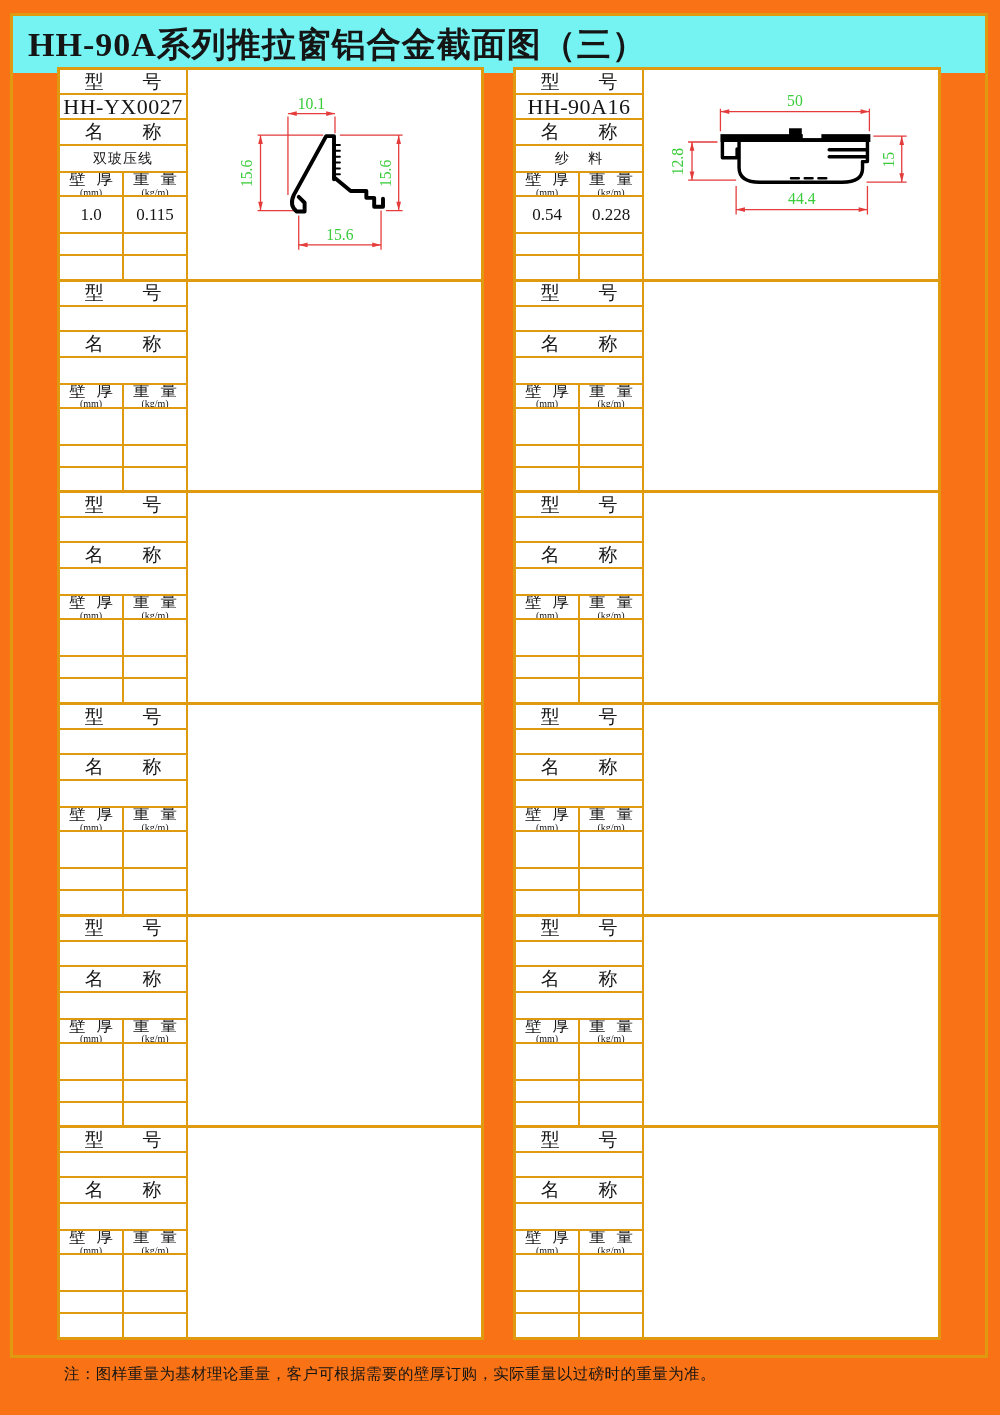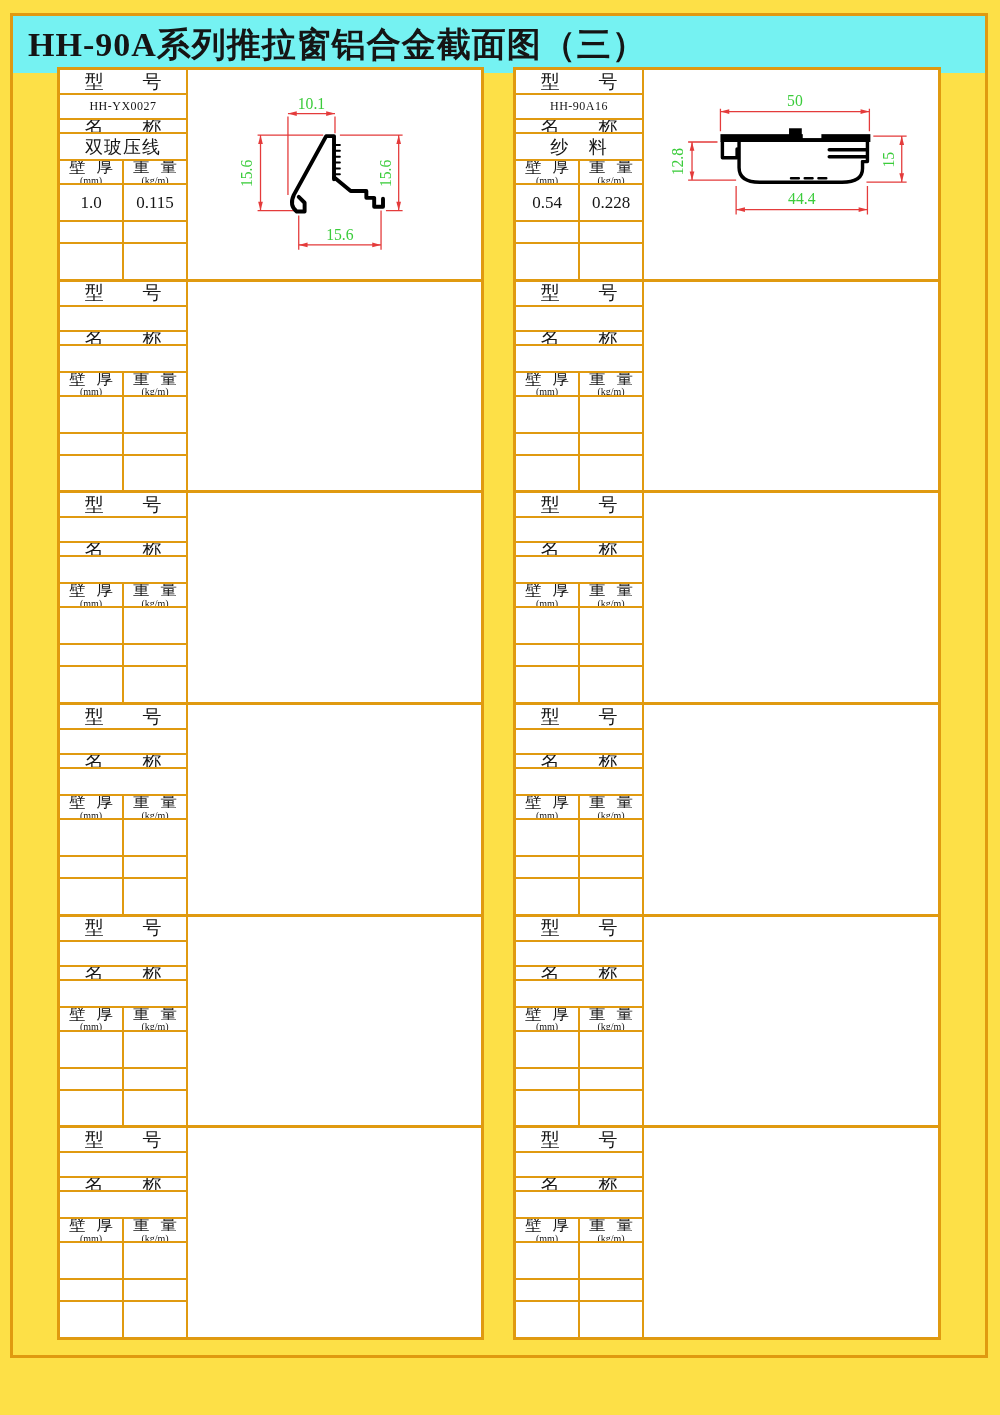--- a/index.html
+++ b/index.html
@@ -4,49 +4,49 @@
 <style>
   :root{
     --bd:#e09a10;
     --cyan:#75f2f2;
     --red:#e43b3b;
     --green:#3bcc3b;
     --ink:#151515;
   }
   *{box-sizing:border-box;margin:0;padding:0}
   body{background:#ffffff}
-  .page{position:relative;width:1000px;height:1415px;background:#fde047;overflow:hidden;
+  .page{position:relative;width:1000px;height:1415px;background:#f97316;overflow:hidden;
         font-family:"Liberation Serif","DejaVu Serif",serif;color:var(--ink)}
   .frame{position:absolute;left:10px;top:13px;width:978px;height:1345px;border:3px solid var(--bd)}
   .titlebar{position:absolute;left:0;top:0;width:100%;height:57px;background:var(--cyan);
             display:flex;align-items:center;padding-left:15px}
   .title{font-size:34px;font-weight:bold;letter-spacing:1px;white-space:nowrap}
 
   .tbl{position:absolute;top:67px;display:flex;flex-direction:column;border:3px solid var(--bd);background:#fff}
   .tbl-left{left:57px;width:427px;height:1273px}
   .tbl-right{left:513px;width:428px;height:1273px}
 
   .block{flex:1 1 0;min-height:0;display:flex;border-top:3px solid var(--bd)}
   .block:first-child{border-top:none}
   .info{width:128px;flex:0 0 128px;border-right:2.5px solid var(--bd);display:flex;flex-direction:column}
   .draw{flex:1 1 auto;position:relative}
   svg.prof{position:absolute;inset:0;width:100%;height:100%;display:block}
   .prof text{font-family:"Liberation Serif","DejaVu Serif",serif}
 
   .r{border-bottom:2px solid var(--bd);display:flex;align-items:center;justify-content:center;
      text-align:center;overflow:hidden}
-  .h1{height:25px}.h2{height:25px}.h3{height:14px}.h4{height:27px}.h5{height:24px}
+  .h1{height:25px}.h2{height:25px}.h3{height:26px}.h4{height:27px}.h5{height:24px}
   .h6{height:37px}.h7{height:22px}
   .rlast{flex:1 1 auto;border-bottom:none}
   .two{padding:0;align-items:stretch}
   .two .c{flex:1 1 0;display:flex;flex-direction:column;align-items:center;justify-content:center;font-size:17px}
   .two .c:first-child{border-right:2px solid var(--bd)}
   .lbl{font-size:19px;word-spacing:34px}
-  .val{font-size:12px;letter-spacing:.5px}
-  .cn{font-size:18px;word-spacing:14px;letter-spacing:1px}
+  .val{font-size:22px;letter-spacing:.5px}
+  .cn{font-size:14px;word-spacing:14px;letter-spacing:1px}
   .hdr .t{font-size:16.5px;word-spacing:7px;line-height:1.08}
   .hdr .u{font-size:10px;line-height:1.05}
 
   .note{position:absolute;left:64px;top:1364px;font-size:15.5px;letter-spacing:.4px;white-space:nowrap}
 </style>
 </head>
 <body>
 
 <div class="page">
 
@@ -511,13 +511,14 @@
           </div>
         <div class="r rlast two">
             <div class="c"></div>
             <div class="c"></div>
           </div>
       </div>
       <div class="draw"></div>
     </div>
   </div>
 
+  <div class="note">注：图样重量为基材理论重量，客户可根据需要的壁厚订购，实际重量以过磅时的重量为准。</div>
 </div>
 
 </body></html>

